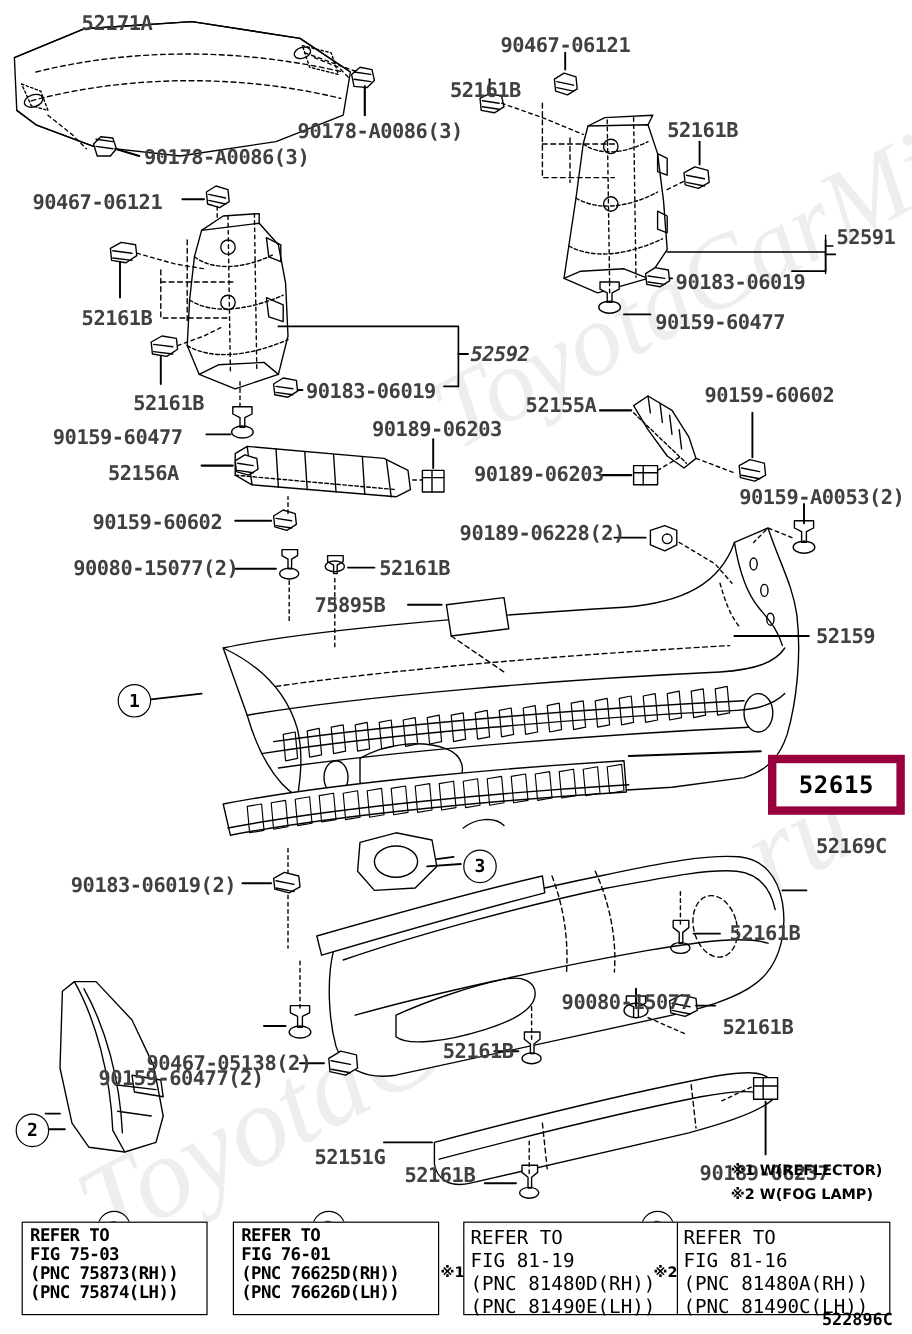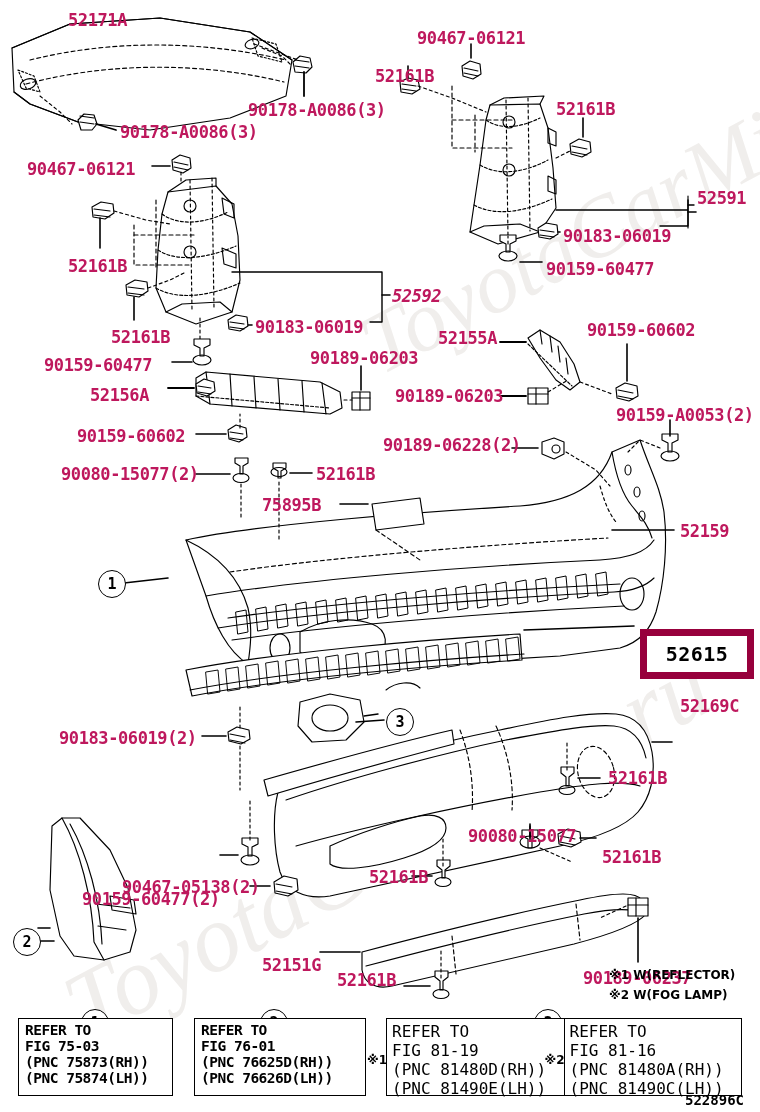--- a/index.html
+++ b/index.html
@@ -32,21 +32,21 @@
   #art{position:absolute;inset:0;z-index:2;}
   
   .lbl{
     position:absolute;
     z-index:4;
     font-size:17px;
     font-weight:bold;
     letter-spacing:-0.4px;
     line-height:1;
     white-space:nowrap;
-    color:#be185d;
+    color:#404040;
   }
   
   .circ{
     position:absolute;z-index:5;
     width:26px;height:26px;border-radius:50%;
     border:1.6px solid #000;background:#fff;
     display:flex;align-items:center;justify-content:center;
     font-size:15px;font-weight:bold;line-height:1;
   }
   

